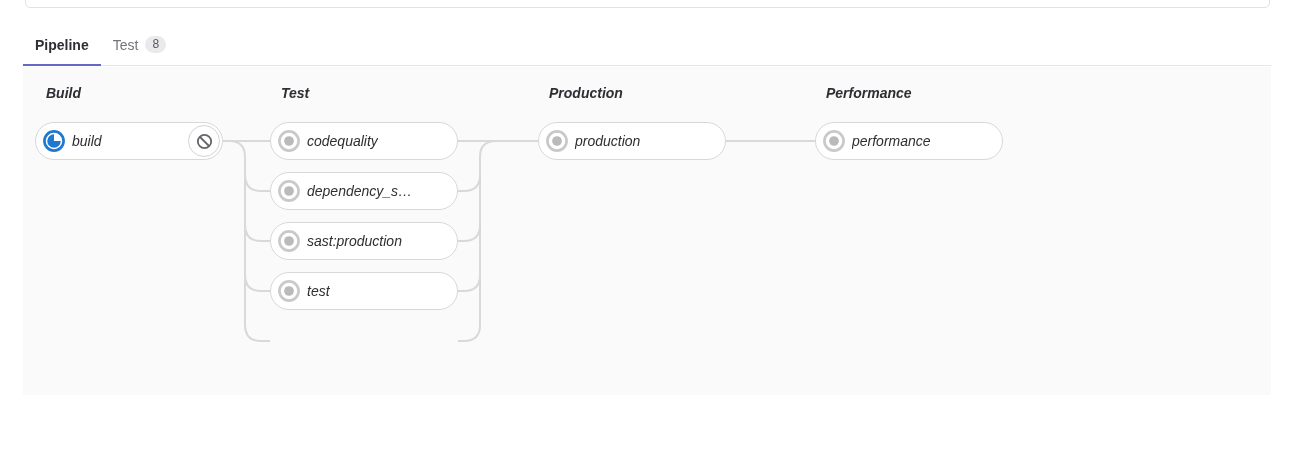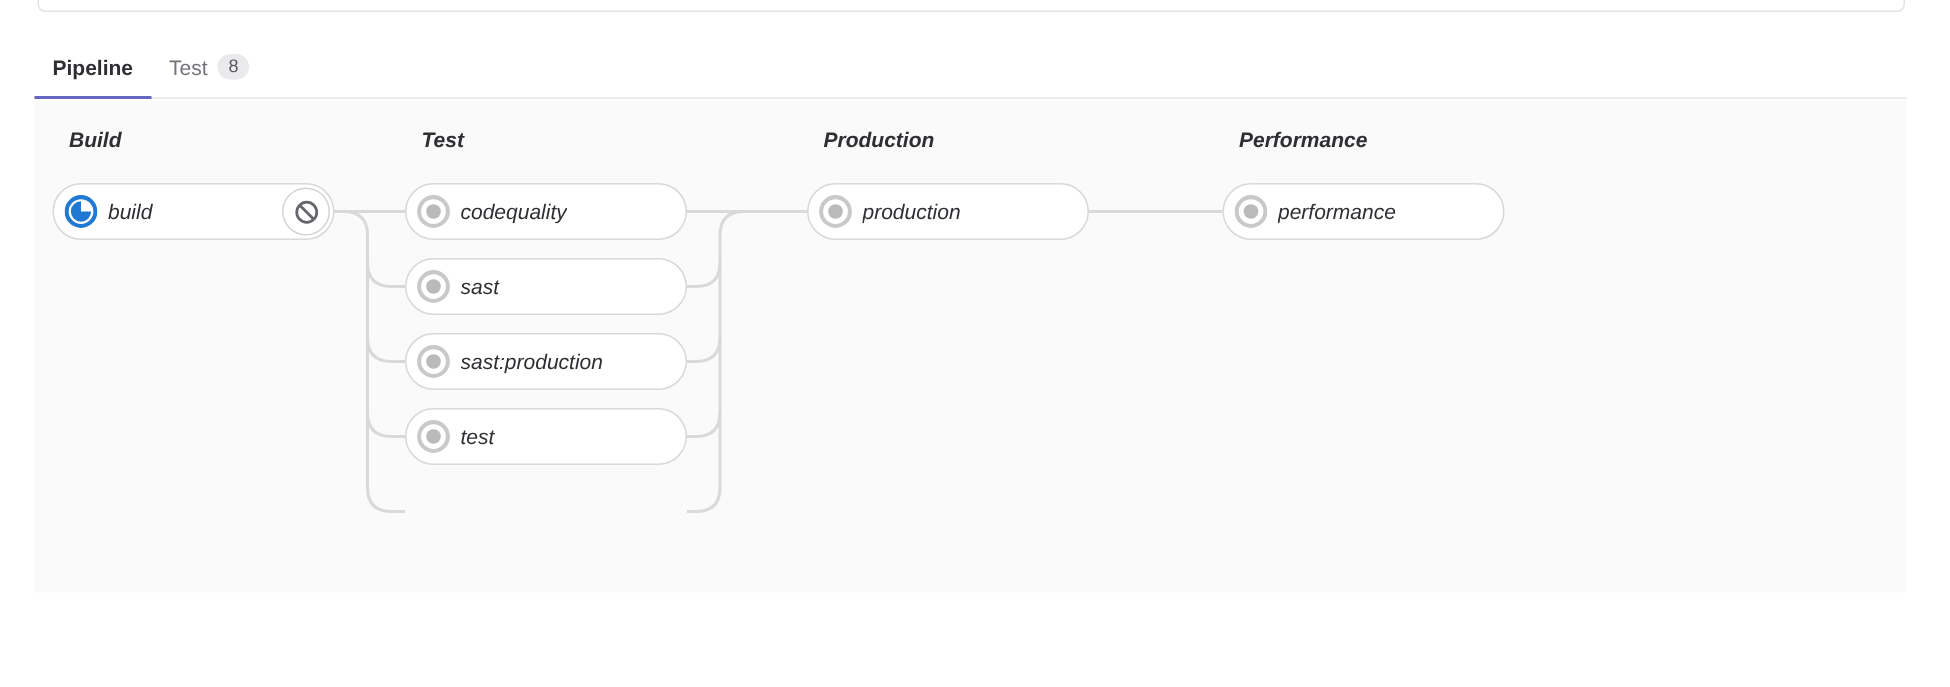--- a/index.html
+++ b/index.html
@@ -214,21 +214,21 @@
             </svg>
             <span class="job-label">codequality</span>
           </span>
         </div>
         <div class="pill">
           <span class="job-left">
             <svg class="status-icon" viewBox="0 0 14 14">
               <circle cx="7" cy="7" r="6.1" fill="none" stroke="#c9c9c9" stroke-width="1.7"></circle>
               <circle cx="7" cy="7" r="3.1" fill="#bababa"></circle>
             </svg>
-            <span class="job-label">sast</span>
+            <span class="job-label">dependency_s…</span>
           </span>
         </div>
         <div class="pill">
           <span class="job-left">
             <svg class="status-icon" viewBox="0 0 14 14">
               <circle cx="7" cy="7" r="6.1" fill="none" stroke="#c9c9c9" stroke-width="1.7"></circle>
               <circle cx="7" cy="7" r="3.1" fill="#bababa"></circle>
             </svg>
             <span class="job-label">sast:production</span>
           </span>

